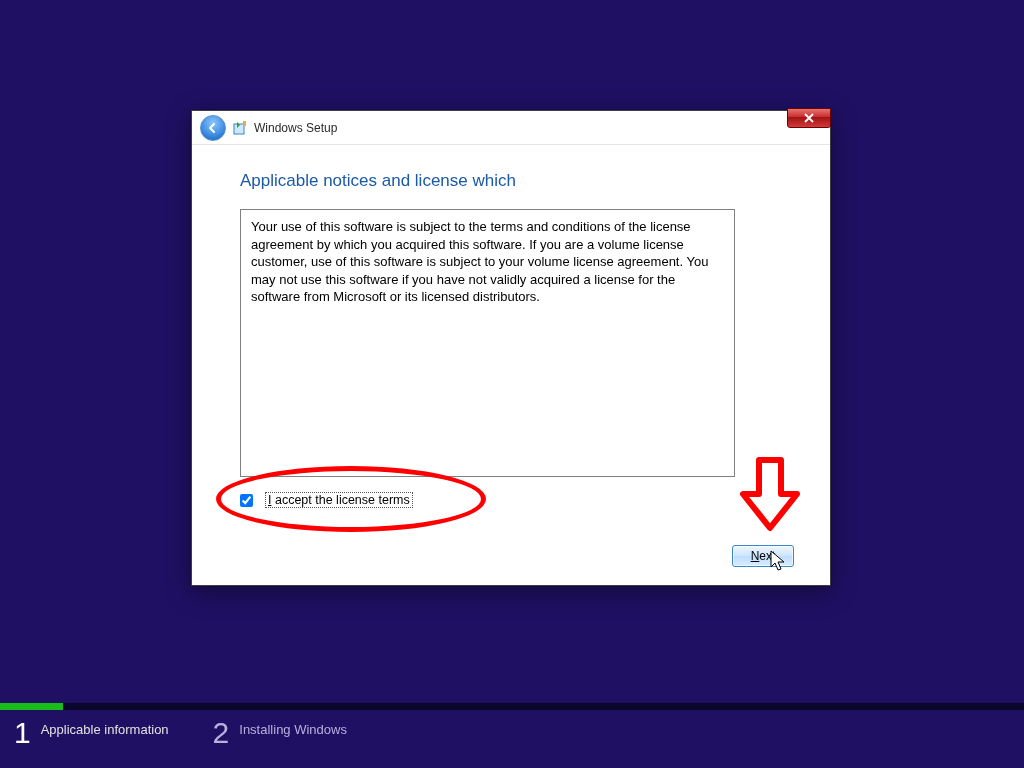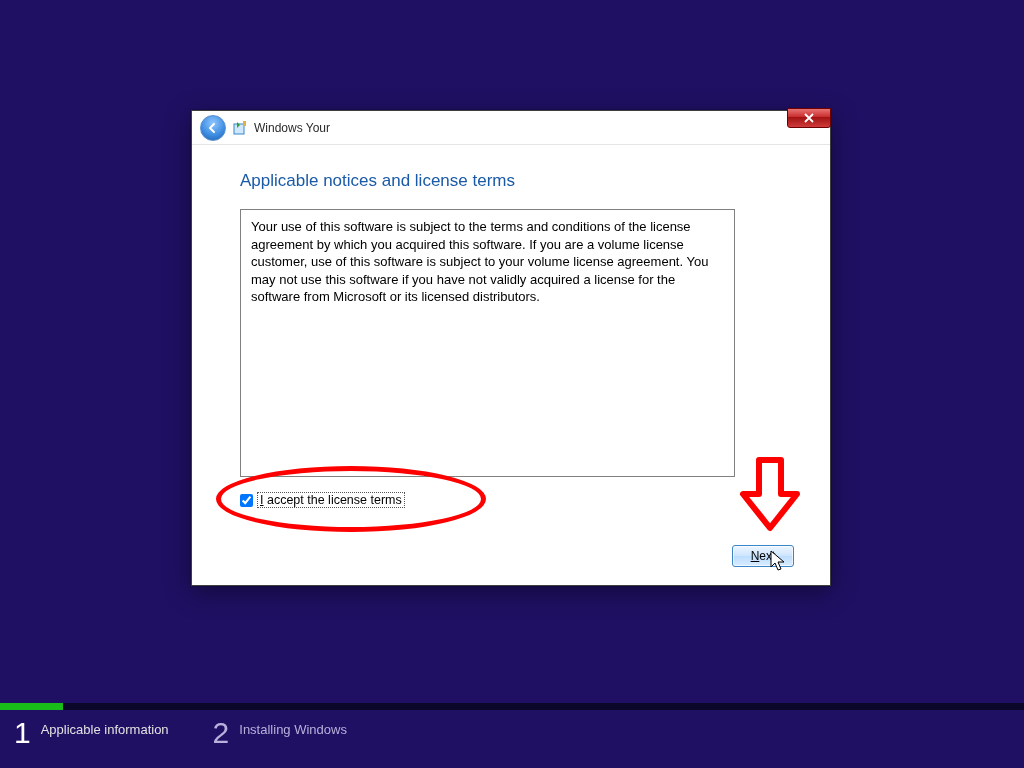--- a/index.html
+++ b/index.html
@@ -86,21 +86,21 @@
     font-size: 13px;
     line-height: 1.35;
     color: #000;
     overflow: auto;
   }
 
   .accept-row {
     margin-top: 15px;
     display: flex;
     align-items: center;
-    gap: 4px;
+    gap: 12px;
     font-size: 12.5px;
   }
   .accept-row input[type="checkbox"]{
     width: 13px; height: 13px;
   }
   .accept-label {
     border: 1px dotted #555;
     padding: 0 2px;
     text-decoration: underline dotted transparent;
   }
@@ -192,31 +192,31 @@
         <path d="M8 3 L4 7 L8 11" stroke="#fff" stroke-width="2" fill="none" stroke-linecap="round" stroke-linejoin="round"></path>
       </svg>
     </div>
     <span class="setup-icon">
       <svg width="16" height="16" viewBox="0 0 16 16">
         <rect x="2" y="4" width="10" height="10" fill="#d0e8ff" stroke="#3b85c8"></rect>
         <path d="M5 2 L8 5 L5 8 Z" fill="#2aa52a"></path>
         <rect x="11" y="1" width="3" height="5" fill="#e0b040"></rect>
       </svg>
     </span>
-    <span class="title-text">Windows Your</span>
+    <span class="title-text">Windows Setup</span>
 
     <div class="close-btn">
       <svg width="12" height="10" viewBox="0 0 12 10">
         <path d="M2 1 L10 9 M10 1 L2 9" stroke="#fff" stroke-width="1.8"></path>
       </svg>
     </div>
   </div>
 
   <div class="dialog-body">
-    <div class="heading">Applicable notices and license terms</div>
+    <div class="heading">Applicable notices and license which</div>
 
     <div class="license-box">
       <span>Your use of this software is subject to the terms and conditions of the license agreement by which you acquired this software.  If you are a volume license customer, use of this software is subject to your volume license agreement.  You may not use this software if you have not validly acquired a license for the software from Microsoft or its licensed distributors.</span>
     </div>
 
     <label class="accept-row">
       <input type="checkbox" checked="" style="">
       <span class="accept-label"><span class="mnemonic">I</span> accept the license terms</span>
     </label>
 

